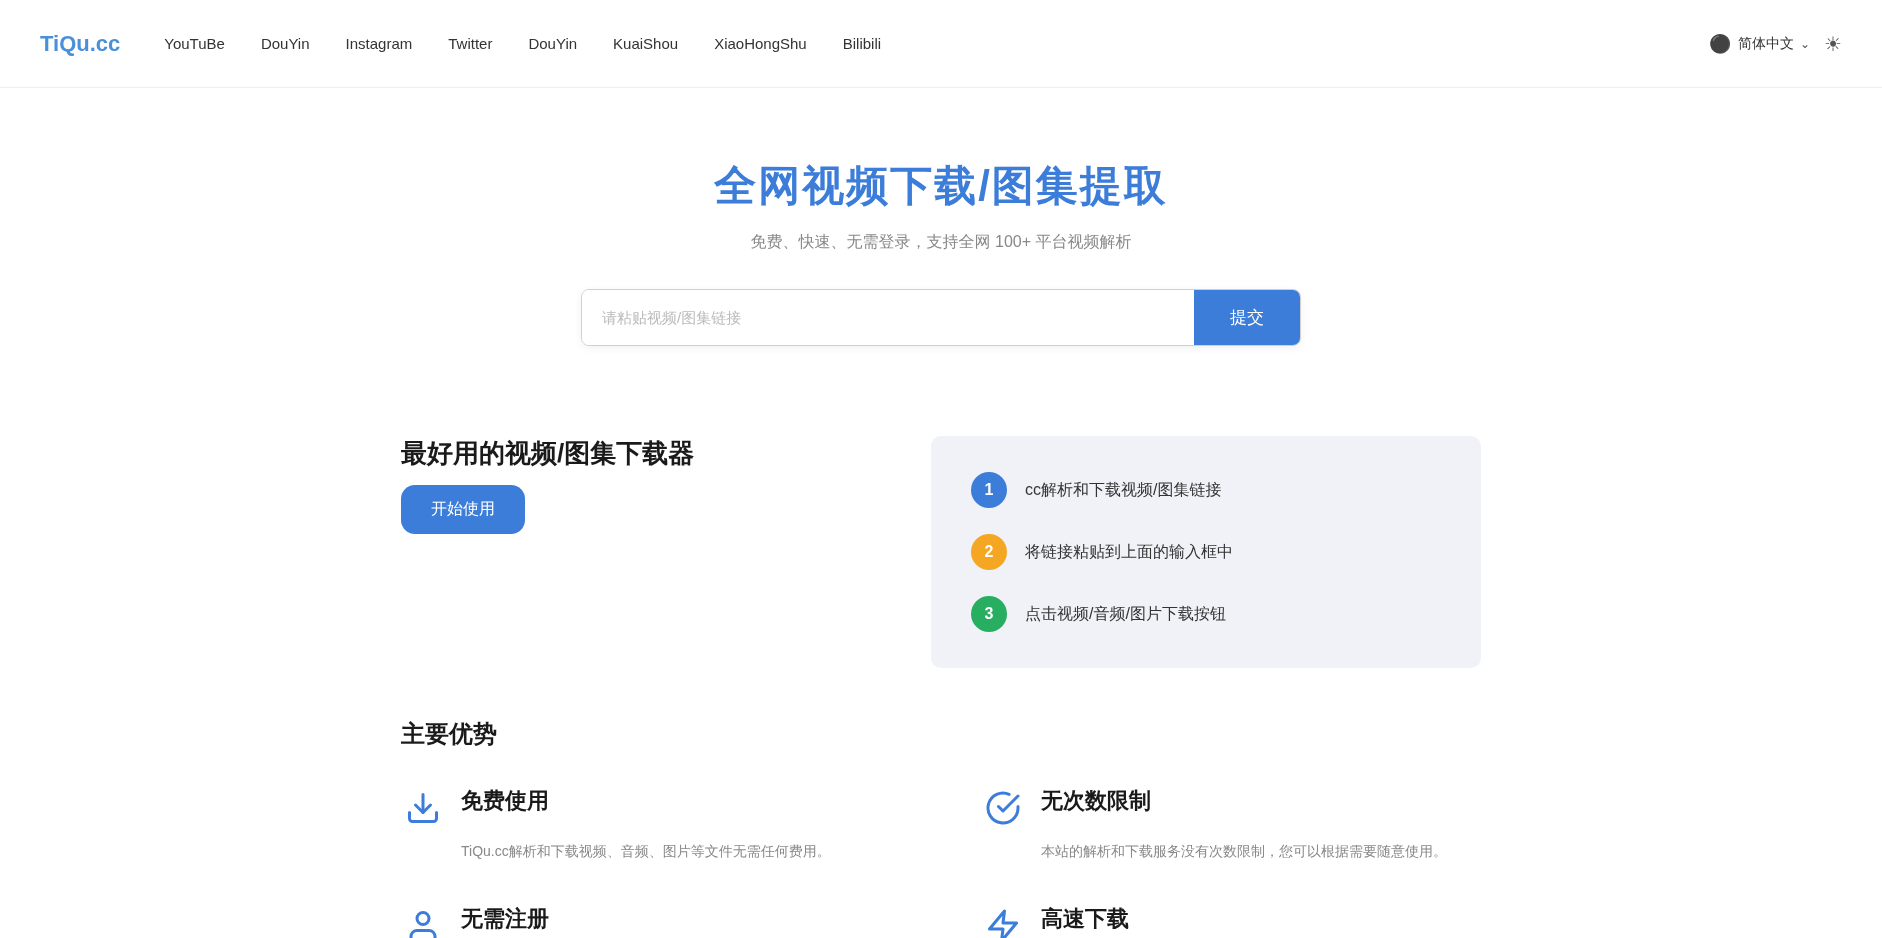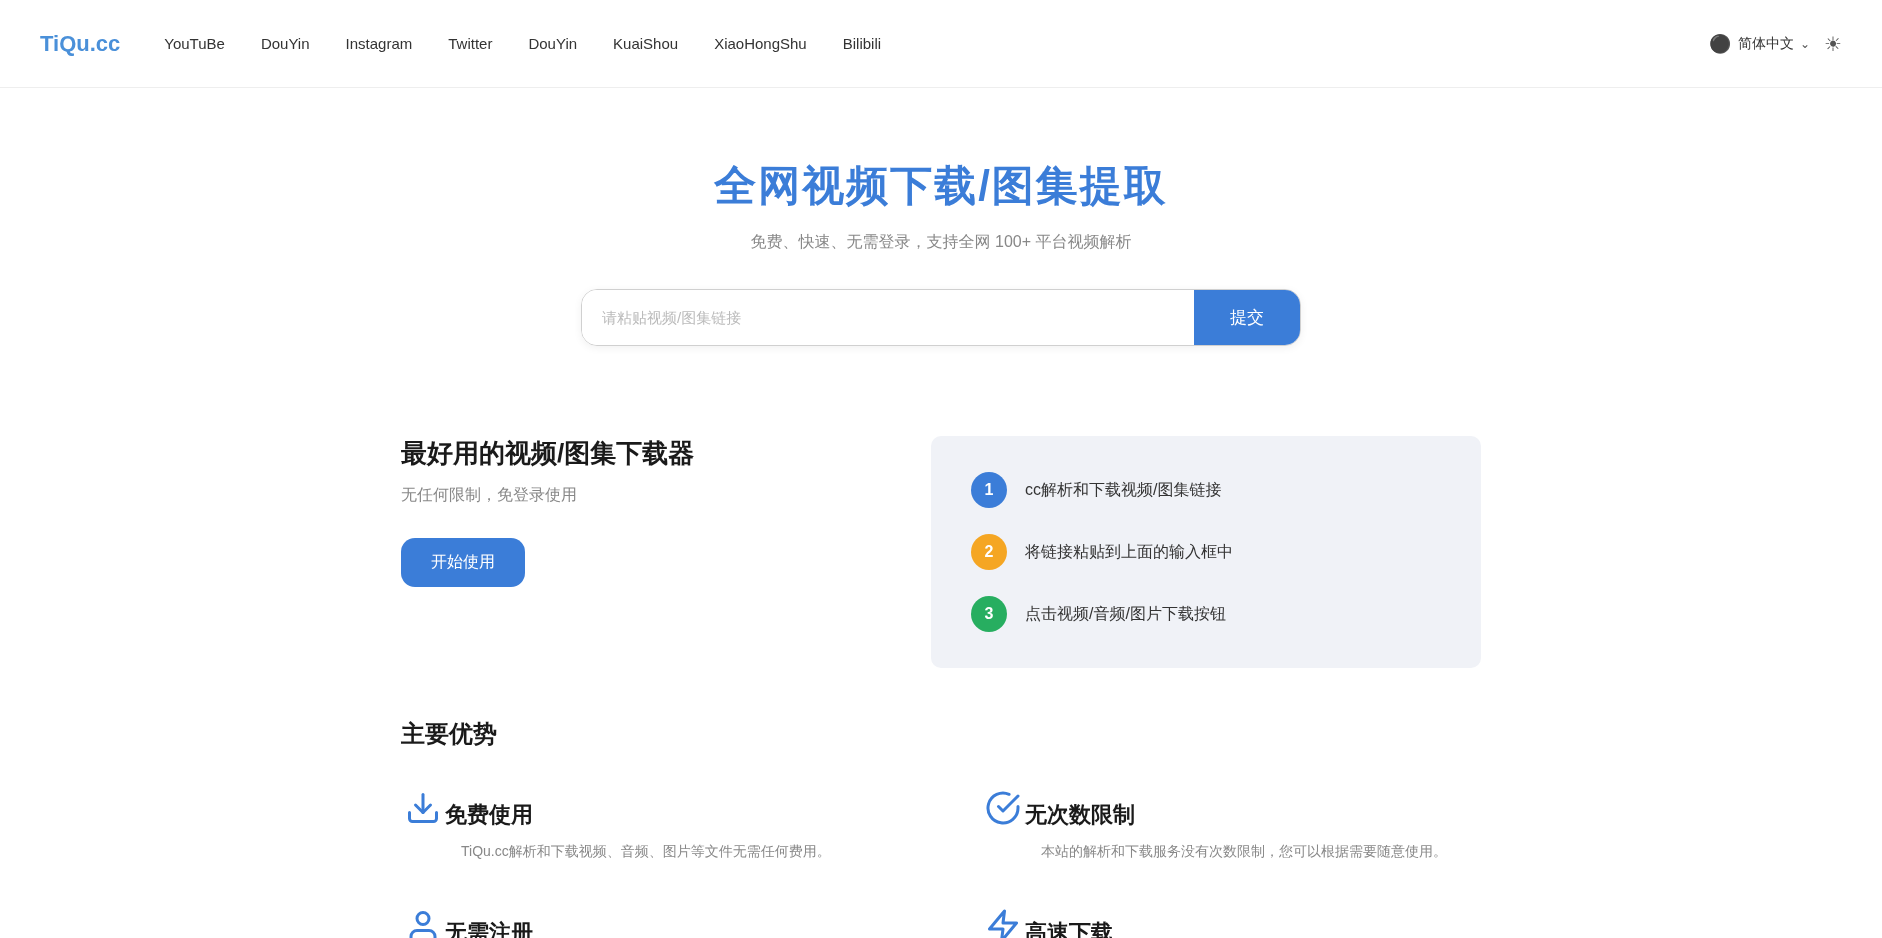--- a/index.html
+++ b/index.html
@@ -76,21 +76,21 @@
     .hero-subtitle {
       font-size: 16px;
       color: #888;
       margin-bottom: 36px;
     }
     .search-bar {
       display: flex;
       max-width: 720px;
       margin: 0 auto;
       border: 1.5px solid #d0d0d0;
-      border-radius: 16px;
+      border-radius: 8px;
       overflow: hidden;
       box-shadow: 0 2px 8px rgba(0,0,0,0.06);
     }
     .search-input {
       flex: 1;
       border: none;
       outline: none;
       padding: 16px 20px;
       font-size: 15px;
       color: #333;
@@ -187,21 +187,22 @@
       margin-bottom: 36px;
     }
     .advantages-grid {
       display: grid;
       grid-template-columns: 1fr 1fr;
       gap: 40px 80px;
     }
     .advantage-item { display: flex; flex-direction: column; }
     .advantage-header {
       display: flex;
-      align-items: flex-end;
+      align-items: flex-start;
+      gap: 16px;
       margin-bottom: 10px;
     }
     .advantage-icon {
       width: 44px;
       height: 44px;
       color: #3b7dd8;
       font-size: 28px;
       display: flex;
       align-items: center;
       justify-content: center;
@@ -263,21 +264,20 @@
     <div class="search-bar">
       <input class="search-input" type="text" placeholder="请粘贴视频/图集链接" style="">
       <button class="submit-btn">提交</button>
     </div>
   </div>
 </section>
 
 <div class="main-content">
   <div class="left-panel">
     <h2 class="panel-title">最好用的视频/图集下载器</h2>
-    <p class="panel-subtitle">无任何限制，免登录使用</p>
     <button class="start-btn">开始使用</button>
   </div>
   <div class="right-panel">
     <div class="steps">
 
     <div class="step-item">
           <div class="step-circle blue">1</div>
           <span class="step-text">cc解析和下载视频/图集链接</span>
         </div>
         <div class="step-item">

